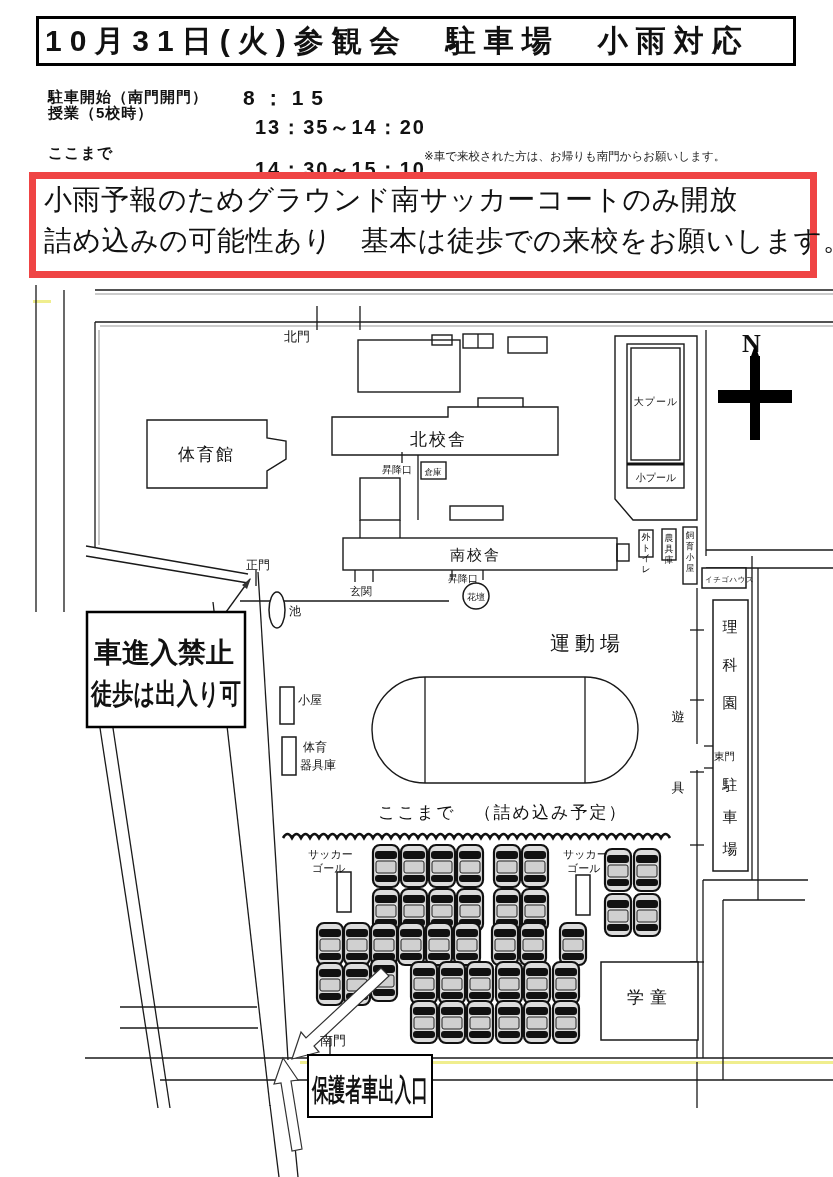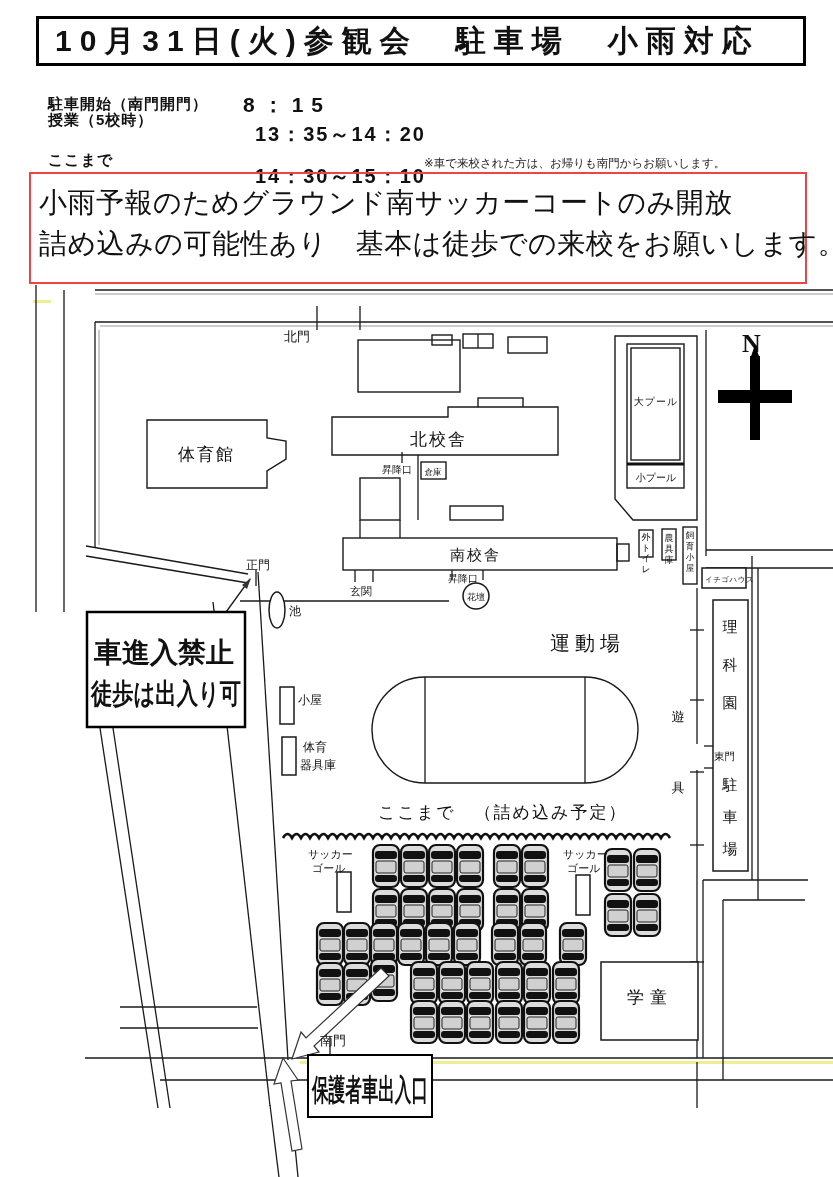--- a/index.html
+++ b/index.html
@@ -1,26 +1,26 @@
 <!DOCTYPE html>
 <html><head>
 <meta charset="utf-8">
 <style>
   html,body{margin:0;padding:0;background:#fff;}
   .page{position:relative;width:833px;height:1177px;background:#fff;overflow:hidden;
         font-family:"Liberation Sans","DejaVu Sans",sans-serif;color:#111;}
   .titlebox{position:absolute;left:36px;top:16px;width:748px;height:44px;border:3px solid #000;
-        line-height:44px;font-size:30px;font-weight:bold;letter-spacing:8px;padding-left:16px;white-space:nowrap;}
-  .srow{position:absolute;white-space:nowrap;margin-top:7px;}
+        line-height:44px;font-size:30px;font-weight:bold;letter-spacing:8px;padding-left:6px;white-space:nowrap;}
+  .srow{position:absolute;white-space:nowrap;}
   .slabel{font-weight:bold;font-size:15px;letter-spacing:1px;}
   .stime1{font-weight:bold;font-size:21px;letter-spacing:8px;}
   .stime{font-weight:bold;font-size:20px;letter-spacing:2px;}
   .snote{font-size:11.5px;color:#222;}
-  .noticebox{position:absolute;left:29px;top:172px;width:758px;height:92px;border:2px solid #ef4444;
-        padding:8px 8px;font-size:28px;line-height:1.48;letter-spacing:0.5px;font-weight:500;white-space:nowrap;}
+  .noticebox{position:absolute;left:29px;top:172px;width:758px;height:92px;border:7px solid #ef4444;
+        padding:0 8px;font-size:28px;line-height:1.48;letter-spacing:0.5px;font-weight:500;white-space:nowrap;}
   svg text{font-family:"Liberation Sans","DejaVu Sans",sans-serif;fill:#111;}
   .ln{stroke:#1a1a1a;stroke-width:1.3;fill:none;}
   .lngray{stroke:#9a9a9a;stroke-width:1.1;fill:none;}
   .bld{fill:#fff;stroke:#1a1a1a;stroke-width:1.4;}
   .bldo{fill:none;stroke:#1a1a1a;stroke-width:1.4;}
   .whitebox{fill:#fff;stroke:#1a1a1a;stroke-width:1.5;}
   .arrow{fill:#fff;stroke:#333;stroke-width:1.2;}
 </style>
 </head>
 <body>

